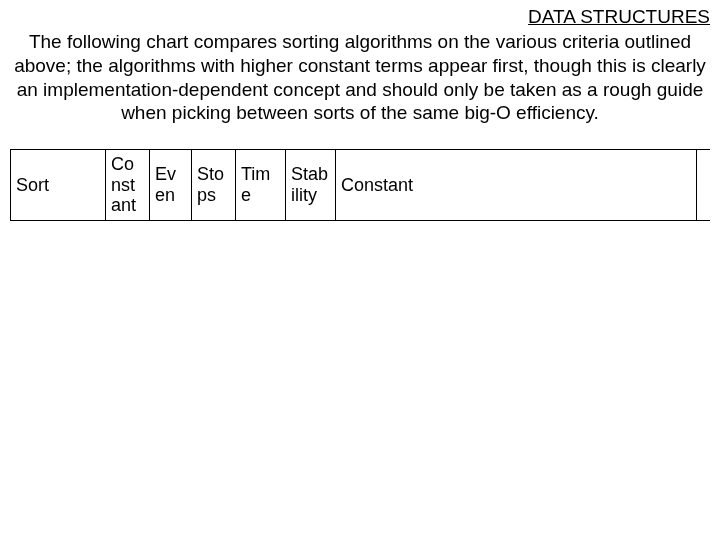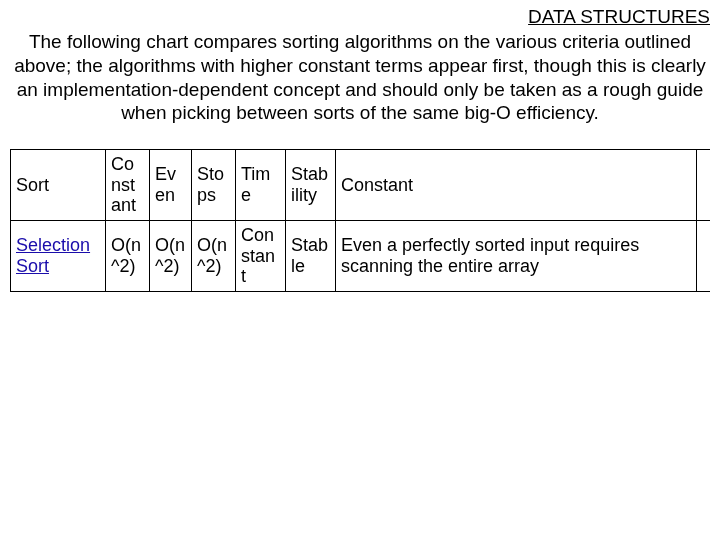--- a/index.html
+++ b/index.html
@@ -80,24 +80,14 @@
   <tr>
     <td>Sort</td>
     <td>Constant</td>
     <td>Even</td>
     <td>Stops</td>
     <td>Time</td>
     <td>Stability</td>
     <td>Constant</td>
     <td class="noborder-right"></td>
   </tr>
-  <tr>
-    <td><span class="link">Selection Sort</span></td>
-    <td>O(n^2)</td>
-    <td>O(n^2)</td>
-    <td>O(n^2)</td>
-    <td>Constant</td>
-    <td>Stable</td>
-    <td>Even a perfectly sorted input requires scanning the entire array</td>
-    <td class="noborder-right"></td>
-  </tr>
 </tbody>
   </table>
 
 </body></html>

